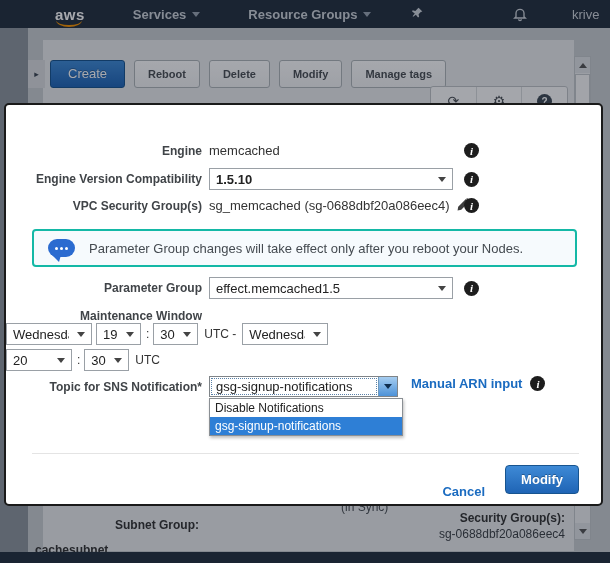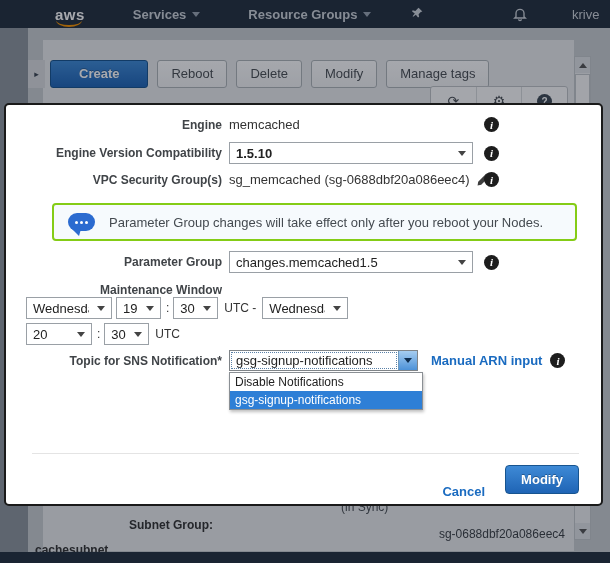--- a/index.html
+++ b/index.html
@@ -21,76 +21,76 @@
   .bell-icon { width:16px; height:16px; }
   .nav-user { color:#ccd2d8; font-size:13px; padding-right:0; width:38px; overflow:hidden; white-space:nowrap; }
 
   .left-rail { position:absolute; left:0; top:28px; width:28px; height:535px; background:#8e959d; }
   .content-panel { position:absolute; left:43px; top:40px; width:531px; height:511px; background:#e9ebec; }
   .expander { position:absolute; left:28px; top:60px; width:17px; height:28px; background:#d9dcde;
               display:flex; align-items:center; justify-content:center; color:#3a4450; font-size:9px; }
 
   .toolbar { position:absolute; left:50px; top:60px; display:flex; gap:9px; }
   .btn-grey { background:linear-gradient(#fdfdfd,#f1f2f3); border:1px solid #aeb4b8; border-radius:3px;
-              padding:5px 13px; font-size:13px; font-weight:normal; color:#4a4f54; line-height:16px; }
+              padding:5px 13px; font-size:11px; font-weight:bold; color:#4a4f54; line-height:16px; }
   .btn-blue { background:linear-gradient(#3e8ad6,#1f64b5); border:1px solid #17548f; border-radius:3px;
-              padding:5px 28px; font-size:13px; font-weight:bold; color:#fff; line-height:16px; text-shadow:0 -1px 0 rgba(0,0,0,.25); }
+              padding:5px 17px; font-size:13px; font-weight:normal; color:#fff; line-height:16px; text-shadow:0 -1px 0 rgba(0,0,0,.25); }
 
   .corner-icons { position:absolute; left:430px; top:86px; width:138px; height:30px; background:#fbfbfb;
                   border:1px solid #bfc3c6; border-radius:3px; display:flex; }
   .corner-cell { flex:1; display:flex; align-items:center; justify-content:center; font-size:14px; color:#4a4f54; border-right:1px solid #d7dadc; }
   .corner-cell:last-child { border-right:none; }
   .help-circ { width:15px; height:15px; border-radius:50%; background:#3e4954; color:#fff; font-size:10px; font-weight:bold;
                display:flex; align-items:center; justify-content:center; }
 
   .scrollbar { position:absolute; left:574px; top:56px; width:17px; height:484px; background:#eceeef; border:1px solid #c3c7ca; }
   .sb-arrow { position:absolute; left:0; width:15px; height:16px; background:#dfe2e4; display:flex; align-items:center; justify-content:center; }
   .sb-up { top:0; } .sb-down { bottom:0; }
   .tri-up { width:0; height:0; border-left:4px solid transparent; border-right:4px solid transparent; border-bottom:5px solid #555; }
   .tri-dn { width:0; height:0; border-left:4px solid transparent; border-right:4px solid transparent; border-top:5px solid #555; }
   .sb-thumb { position:absolute; left:0; top:17px; width:15px; height:40px; background:#f7f8f8; border:1px solid #c3c7ca; }
 
   .bot-insync { position:absolute; left:341px; top:500px; font-size:12px; color:#4a4f54; }
-  .bot-subnet-label { position:absolute; left:129px; top:518px; font-size:12px; font-weight:bold; color:#333; }
+  .bot-subnet-label { position:absolute; left:115px; top:518px; font-size:12px; font-weight:bold; color:#333; }
   .bot-sec-label { position:absolute; left:430px; top:511px; width:135px; text-align:right; font-size:12px; font-weight:bold; color:#333; }
   .bot-sec-value { position:absolute; left:430px; top:527px; width:135px; text-align:right; font-size:12px; color:#3a3f44; }
   .bot-partial { position:absolute; left:35px; top:543px; font-size:12px; font-weight:bold; color:#333; }
   .bottom-strip { position:absolute; left:0; top:552px; width:610px; height:11px; background:#232f3e; }
 
   
   .dim { position:absolute; inset:0; background:rgba(12,18,30,0.36); z-index:2; }
 
   
   .modal { position:absolute; left:4px; top:103px; width:599px; height:403px; background:#fff;
            border:2px solid #1a1a1a; border-radius:5px; z-index:3; overflow:visible; }
   .modal-header { height:45px; background:linear-gradient(#ffffff,#eeeeee); border-bottom:1px solid #d5d5d5;
                   border-radius:3px 3px 0 0; display:flex; align-items:center; padding:0 22px; }
   .modal-title { font-size:15px; font-weight:bold; color:#3b3f44; }
   .modal-close { margin-left:auto; font-size:19px; color:#4a4f54; line-height:1; cursor:default; }
 
-  .modal-body { position:relative; padding-top:12px;margin-left:20px; }
+  .modal-body { position:relative; padding-top:38px; }
   .form-row { display:flex; align-items:center; margin-bottom:8px; }
   .form-label { width:203px; padding-right:7px; text-align:right; font-size:12px; font-weight:bold; color:#404448; flex:none; }
-  .field-area { display:flex; align-items:center; }
+  .field-area { display:flex; }
   .static-value { font-size:13px; color:#333; }
 
   .info-icon { width:15px; height:15px; border-radius:50%; background:#1d1d1d; color:#fff;
                font-family:"Liberation Serif", serif; font-style:italic; font-weight:bold; font-size:11px;
                display:flex; align-items:center; justify-content:center; flex:none; }
   .info-col { position:absolute; left:458px; }
 
   .sel { height:22px; background:#fff; border:1px solid #9aa0a6; display:inline-flex; align-items:center;
          font-size:13px; color:#222; padding:0 6px; position:relative; }
   .sel .sel-text { flex:1; white-space:nowrap; overflow:hidden; }
   .sel .sel-arrow { width:0; height:0; border-left:4px solid transparent; border-right:4px solid transparent;
                     border-top:5px solid #444; margin-left:8px; flex:none; }
 
   .pencil { margin-left:6px; }
 
-  .banner { margin:16px 24px 10px 26px; border:2px solid #84cc16; background:#f6fafd; border-radius:4px;
+  .banner { margin:16px 24px 10px 26px; border:2px solid #14b8a6; background:#f6fafd; border-radius:4px;
             height:38px; display:flex; align-items:center; padding:0 14px; }
   .bubble { position:relative; width:27px; height:18px; background:#2b6bd0; border-radius:9px;
             display:flex; align-items:center; justify-content:center; gap:2px; flex:none; margin-right:14px; }
   .bubble i { width:3px; height:3px; background:#fff; border-radius:50%; display:block; }
   .bubble:after { content:""; position:absolute; left:4px; bottom:-5px; width:0; height:0;
                   border-left:7px solid transparent; border-right:2px solid transparent; border-top:7px solid #2b6bd0; }
   .banner-text { font-size:13px; color:#444a50; }
 
   .mw-area { width:382px; display:flex; align-items:center; flex-wrap:wrap; row-gap:4px; font-size:12px; color:#333; }
   .mw-area .sel { margin-right:4px; }
@@ -172,20 +172,21 @@
           <span class="tri-up"></span>
         </div>
       <div class="sb-thumb"></div>
       <div class="sb-arrow sb-down">
           <span class="tri-dn"></span>
         </div>
     </div>
 
     <div class="bot-insync">(in Sync)</div>
     <div class="bot-subnet-label">Subnet Group:</div>
+    <div class="bot-sec-label">Security Group(s):</div>
     <div class="bot-sec-value">sg-0688dbf20a086eec4</div>
     <div class="bot-partial">cachesubnet</div>
     <div class="bottom-strip"></div>
   </div>
 
   <div class="dim"></div>
 
   <div class="modal">
 
     <div class="modal-body">
@@ -226,21 +227,21 @@
             <i></i>
             <i></i>
           </span>
         <span class="banner-text">Parameter Group changes will take effect only after you reboot your Nodes.</span>
       </div>
 
       <div class="form-row" style="margin-bottom:6px;">
         <div class="form-label">Parameter Group</div>
         <div class="field-area">
           <div class="sel" style="width:244px;">
-            <span class="sel-text">changes.memcached1.5</span>
+            <span class="sel-text">effect.memcached1.5</span>
             <span class="sel-arrow"></span>
           </div>
         </div>
         <span class="info-icon info-col">i</span>
       </div>
 
       <div class="form-row" style="align-items:flex-start; margin-bottom:5px;flex-direction:column;">
         <div class="form-label" style="padding-top:4px;">Maintenance Window</div>
         <div class="mw-area">
           <div class="sel" style="width:86px;">

